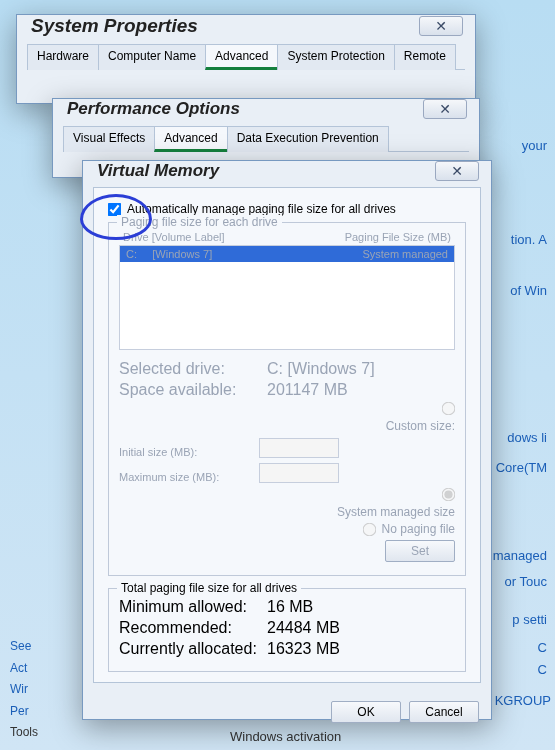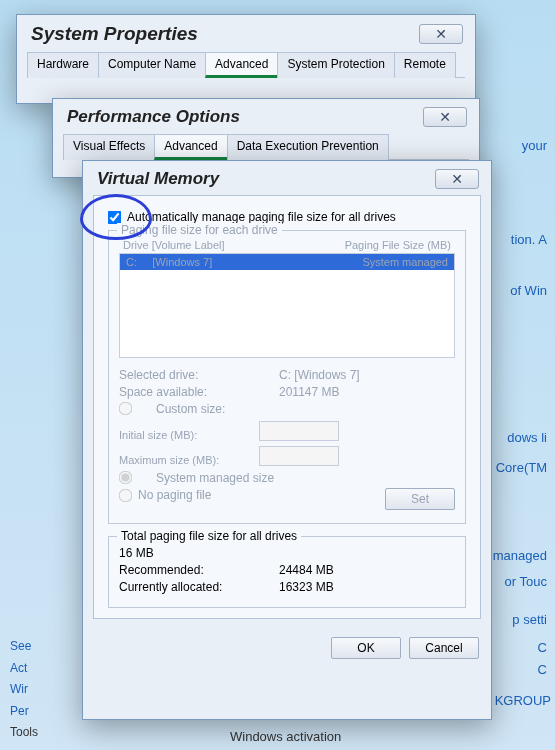--- a/index.html
+++ b/index.html
@@ -14,21 +14,21 @@
 }
 .bg-frag { position:absolute; color:#1b5fb8; font-size:13px; }
 .dialog {
   position: absolute;
   background: #e9eff6;
   border: 1px solid #7799c0;
   box-shadow: 0 8px 28px rgba(0,0,0,.35);
 }
 .titlebar {
   display:flex; align-items:center; justify-content:space-between;
-  padding: 8px 12px 6px 14px;
+  padding: 0 12px 6px 14px;
 }
 .titlebar h1 { font-size: 19px; font-weight:700; color:#222; font-style:italic; }
 .titlebar h1.small { font-size:17px; }
 .closebtn {
   width:44px; height:20px; background:linear-gradient(#f5f7fa,#d9e1ec);
   border:1px solid #9aa8c0; border-radius:3px;
   display:flex;align-items:center;justify-content:center;
   font-size:14px; color:#3a4a66; cursor:pointer;
 }
 .tabs { display:flex; margin:0 10px; border-bottom:1px solid #b4c4d8;}
@@ -40,40 +40,40 @@
 .panel {
   margin:0 10px 10px; background:#f5f8fc; border:1px solid #b4c4d8; border-top:none;
   padding:10px 14px;
 }
 .group {
   border:1px solid #bfc9d9; padding:6px 10px 10px; margin-top:6px; position:relative;
 }
 .group-title {
   position:absolute; top:-8px; left:8px; background:#f5f8fc; padding:0 4px; font-size:12px;
 }
-.row { display:flex; align-items:flex-start; gap:24px; margin:3px 0; }
+.row { display:flex; align-items:flex-end; gap:4px; margin:3px 0;flex-direction:column; }
 .row label { font-size:12px; }
 .disabled, .disabled * { color:#9aa4b5 !important; }
 .listhead {
   display:flex; justify-content:space-between; font-size:11px; color:#8a94a6;
   padding:2px 4px;
 }
 .list {
   height:105px; background:#fff; border:1px solid #c6cedd; overflow:hidden;
 }
 .list-row {
   display:flex; justify-content:space-between; font-size:11px; padding:2px 6px;
   background:#2f6bd8; color:#dbe6ff;
 }
 .fld { display:flex; align-items:flex-end; gap:10px; margin:5px 0; }
 .fld span.lab { width:130px; font-size:11px; }
 .fld input[type=text] {
   width:80px; height:20px; border:1px solid #c6cedd; background:#f5f5f5; font-size:11px;
 }
-.kv { display:flex; gap:20px; font-size:12px; margin:3px 0;align-items:flex-end; }
+.kv { display:flex; gap:8px; font-size:16px; margin:3px 0;align-items:flex-end; }
 .kv .k { width:140px; }
 .btn {
   min-width:70px; height:22px; background:linear-gradient(#f7f9fc,#e0e6ef);
   border:1px solid #a0aec4; border-radius:2px; font-size:12px; cursor:pointer;
   padding: 0 10px;
 }
 .actions { display:flex; justify-content:flex-end; gap:8px; padding:8px 12px; }
 .checkwrap { display:flex; align-items:center; gap:6px; }
 input[type=checkbox], input[type=radio] { transform:scale(1.05); }
 .hand-circle {
@@ -197,20 +197,21 @@
             <input type="radio" disabled="" style="">
             <label>No paging file</label>
           </span>
         <button class="btn" disabled="">Set</button>
       </div>
     </div>
 
     <div class="group" style="margin-top:12px">
       <span class="group-title">Total paging file size for all drives</span>
       <div class="kv">
+          <span class="k">Minimum allowed:</span>
           <span>16 MB</span>
         </div>
       <div class="kv">
           <span class="k">Recommended:</span>
           <span>24484 MB</span>
         </div>
       <div class="kv">
           <span class="k">Currently allocated:</span>
           <span>16323 MB</span>
         </div>

